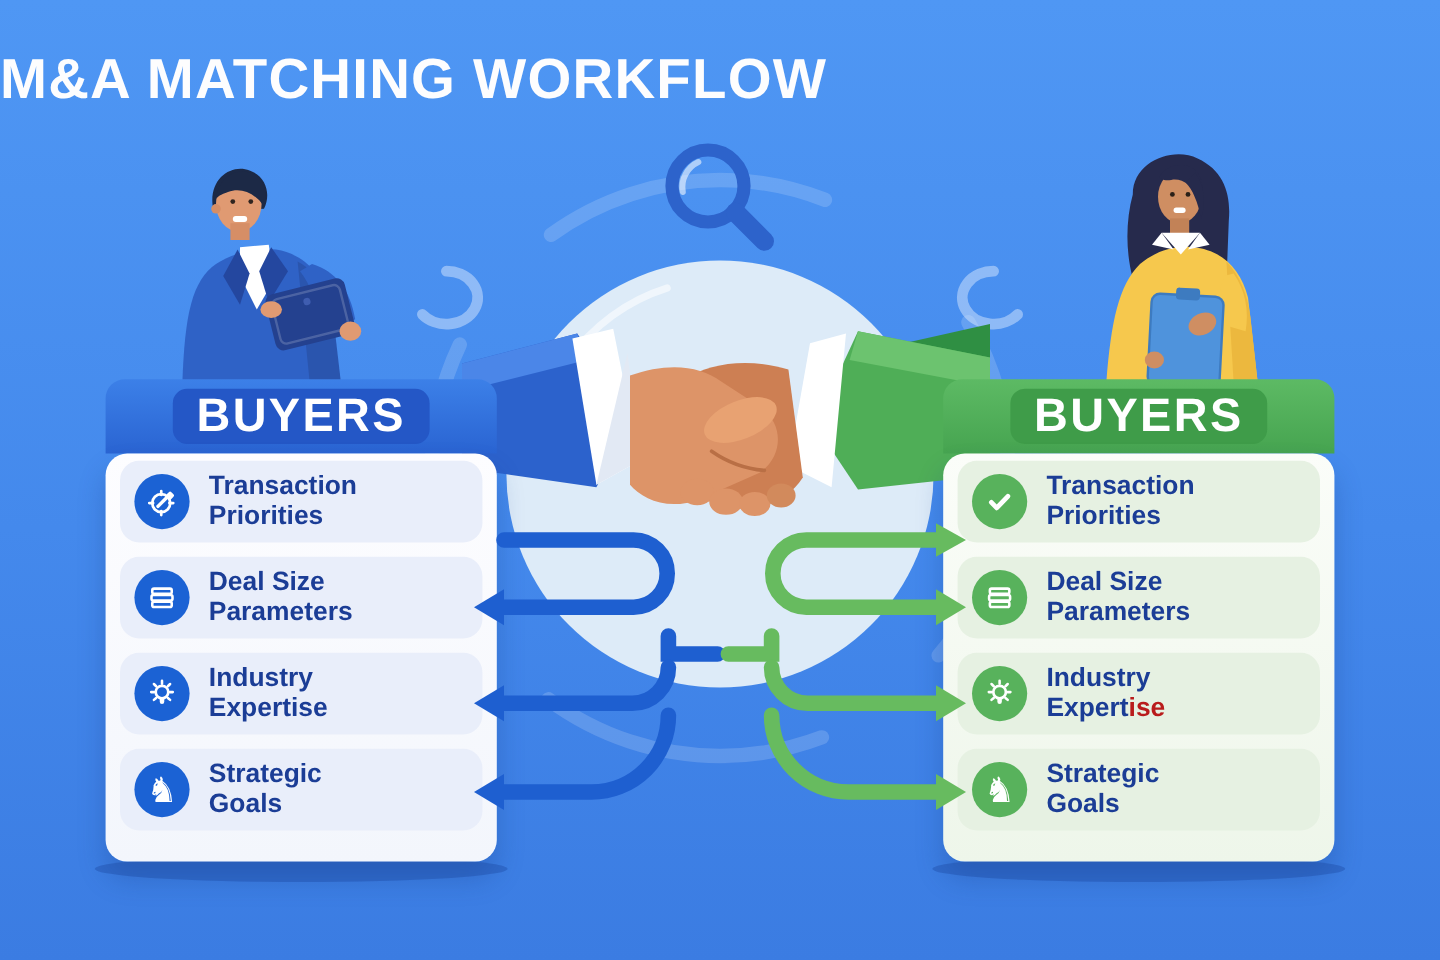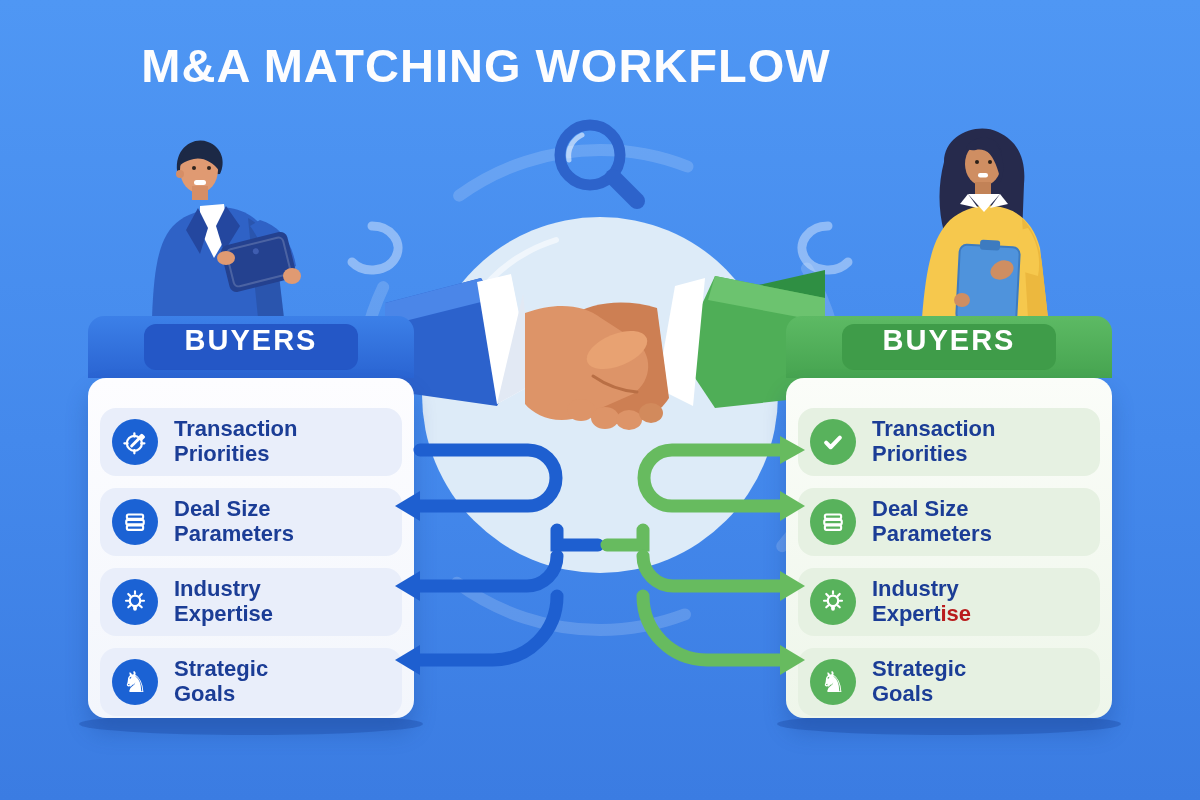--- a/index.html
+++ b/index.html
@@ -1,28 +1,28 @@
 <!DOCTYPE html>
 <html><head>
 <meta charset="utf-8">
 <style>
   html,body{margin:0;padding:0;}
   .canvas{position:relative;width:1200px;height:800px;overflow:hidden;
     font-family:"Liberation Sans","DejaVu Sans",sans-serif;
     background:linear-gradient(180deg,#4f97f4 0%,#4489ec 55%,#3b7ce2 100%);}
-  .title{position:absolute;top:38px;left:0;width:972px;text-align:center;
+  .title{position:absolute;top:38px;left:0;width:972px;text-align:left;
     color:#fdfdfe;font-size:47px;font-weight:bold;letter-spacing:1px;margin:0;}
   .layer{position:absolute;left:0;top:0;}
   
   .panel{position:absolute;width:326px;top:316px;}
   .panel .hdr{position:relative;height:62px;border-radius:16px 16px 0 0;
     display:flex;align-items:center;justify-content:center;}
-  .hdr-pill{min-width:214px;height:46px;border-radius:12px;display:flex;justify-content:center;
-    color:#fff;font-weight:bold;font-size:29px;letter-spacing:2px;}
-  .panel .bd{position:relative;height:340px;border-radius:18px;padding:30px 12px;box-sizing:border-box;
+  .hdr-pill{min-width:214px;height:46px;border-radius:12px;display:flex;align-items:center;justify-content:center;
+    color:#fff;font-weight:bold;font-size:39px;letter-spacing:2px;}
+  .panel .bd{position:relative;height:340px;border-radius:18px;padding:6px 12px;box-sizing:border-box;
     box-shadow:0 14px 22px rgba(23,62,138,.28);}
   .item{display:flex;align-items:center;height:68px;border-radius:16px;margin-bottom:12px;}
   .item:last-child{margin-bottom:0;}
   .ic{width:46px;height:46px;border-radius:50%;margin:0 0 0 12px;flex:0 0 46px;
     display:flex;align-items:center;justify-content:center;color:#fff;}
   .ic .glyph{font-size:29px;line-height:46px;color:#fff;font-family:"DejaVu Sans",sans-serif;}
   .txt{margin-left:16px;display:flex;flex-direction:column;line-height:1.12;
     font-weight:bold;font-size:22px;color:#1b3d96;}
   
   .buyers{left:88px;}

